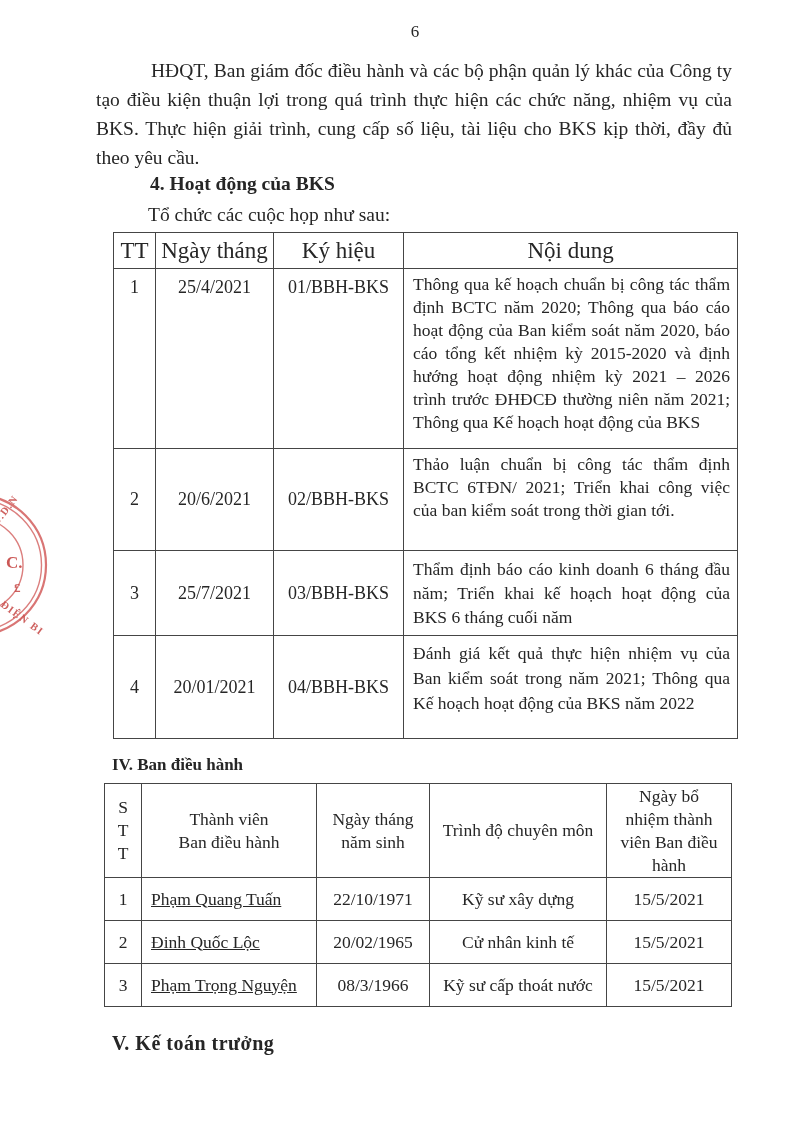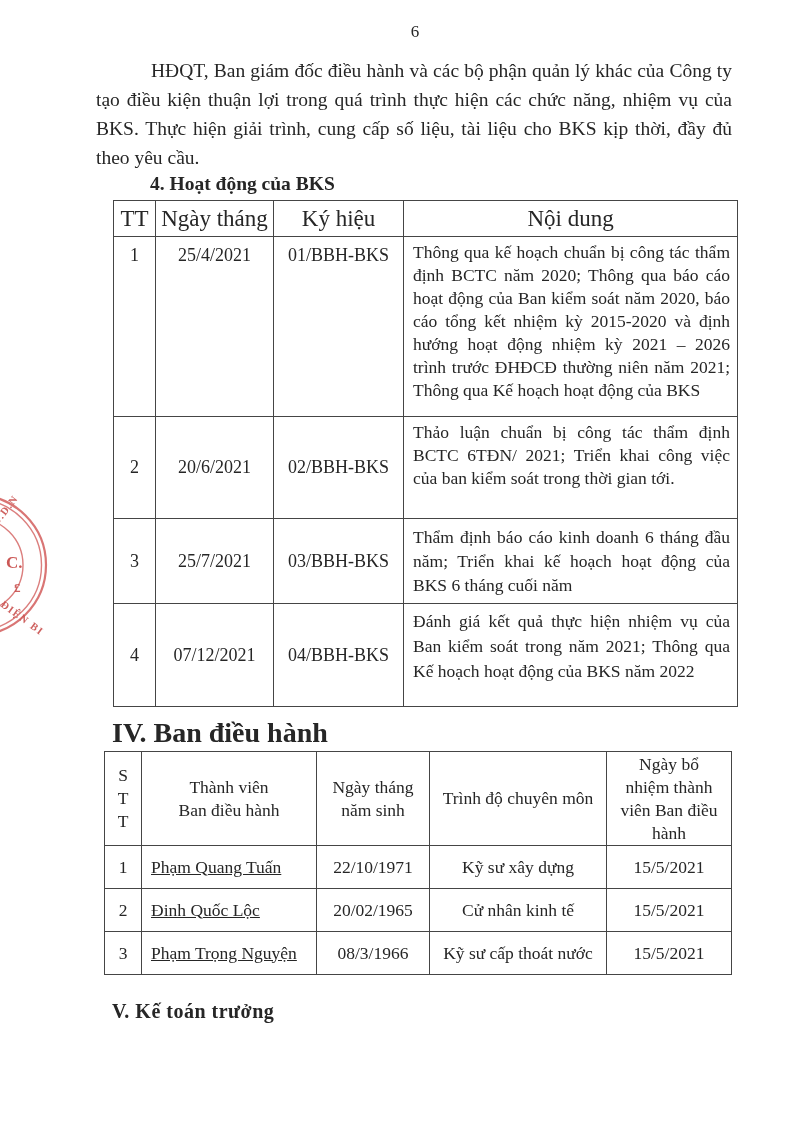--- a/index.html
+++ b/index.html
@@ -40,21 +40,21 @@
     font-size:17.5px; line-height:23px;
     padding:4px 7px 4px 9px;
   }
   .t1 tr.r1 { height:180px; }
   .t1 tr.r2 { height:102px; }
   .t1 tr.r3 { height:85px; }
   .t1 tr.r4 { height:103px; }
   .t1 tr.r3 .c-content { line-height:24px; padding-top:6px; }
   .t1 tr.r4 .c-content { line-height:25px; padding-top:5px; }
 
-  .h-iv { margin:14px 0 0 112px; font-size:28px; line-height:24px; font-weight:bold; }
+  .h-iv { margin:14px 0 0 112px; font-size:17px; line-height:24px; font-weight:bold; }
 
   .t2 { margin:6px 0 0 104px; width:627px; font-size:17.5px; }
   .t2 th { height:93px; text-align:center; vertical-align:middle; line-height:23px; font-size:17.5px; }
   .t2 th span { display:block; }
   .t2 td { height:42px; vertical-align:middle; text-align:center; }
   .t2 .c-name { text-align:left; padding-left:9px;text-decoration:underline; }
 
   .h-v { margin:24px 0 0 112px; font-size:20px; line-height:24px; font-weight:bold; letter-spacing:0.5px; }
 
   .stamp { position:absolute; left:0; top:470px; }
@@ -68,20 +68,21 @@
 </head>
 <body>
 
 <div class="page">
 
   <div class="page-number">6</div>
 
   <p class="intro">HĐQT, Ban giám đốc điều hành và các bộ phận quản lý khác của Công ty tạo điều kiện thuận lợi trong quá trình thực hiện các chức năng, nhiệm vụ của BKS. Thực hiện giải trình, cung cấp số liệu, tài liệu cho BKS kịp thời, đầy đủ theo yêu cầu.</p>
 
   <div class="h-bks">4. Hoạt động của BKS</div>
+  <div class="sub">Tổ chức các cuộc họp như sau:</div>
 
   <table class="t1">
     <colgroup>
       <col style="width:42px">
         <col style="width:118px">
         <col style="width:130px">
         <col style="width:334px">
     </colgroup>
     <thead>
       <tr>
@@ -105,21 +106,21 @@
         <td class="c-content">Thảo luận chuẩn bị công tác thẩm định BCTC 6TĐN/ 2021; Triển khai công việc của ban kiểm soát trong thời gian tới.</td>
       </tr>
       <tr class="r3">
         <td class="c-tt">3</td>
         <td class="c-date">25/7/2021</td>
         <td class="c-code">03/BBH-BKS</td>
         <td class="c-content">Thẩm định báo cáo kinh doanh 6 tháng đầu năm; Triển khai kế hoạch hoạt động của BKS 6 tháng cuối năm</td>
       </tr>
       <tr class="r4">
         <td class="c-tt">4</td>
-        <td class="c-date">07/12/2021</td>
+        <td class="c-date">20/01/2021</td>
         <td class="c-code">04/BBH-BKS</td>
         <td class="c-content">Đánh giá kết quả thực hiện nhiệm vụ của Ban kiểm soát trong năm 2021; Thông qua Kế hoạch hoạt động của BKS năm 2022</td>
       </tr>
     </tbody>
   </table>
 
   <div class="h-iv">IV. Ban điều hành</div>
 
   <table class="t2">
     <colgroup>

